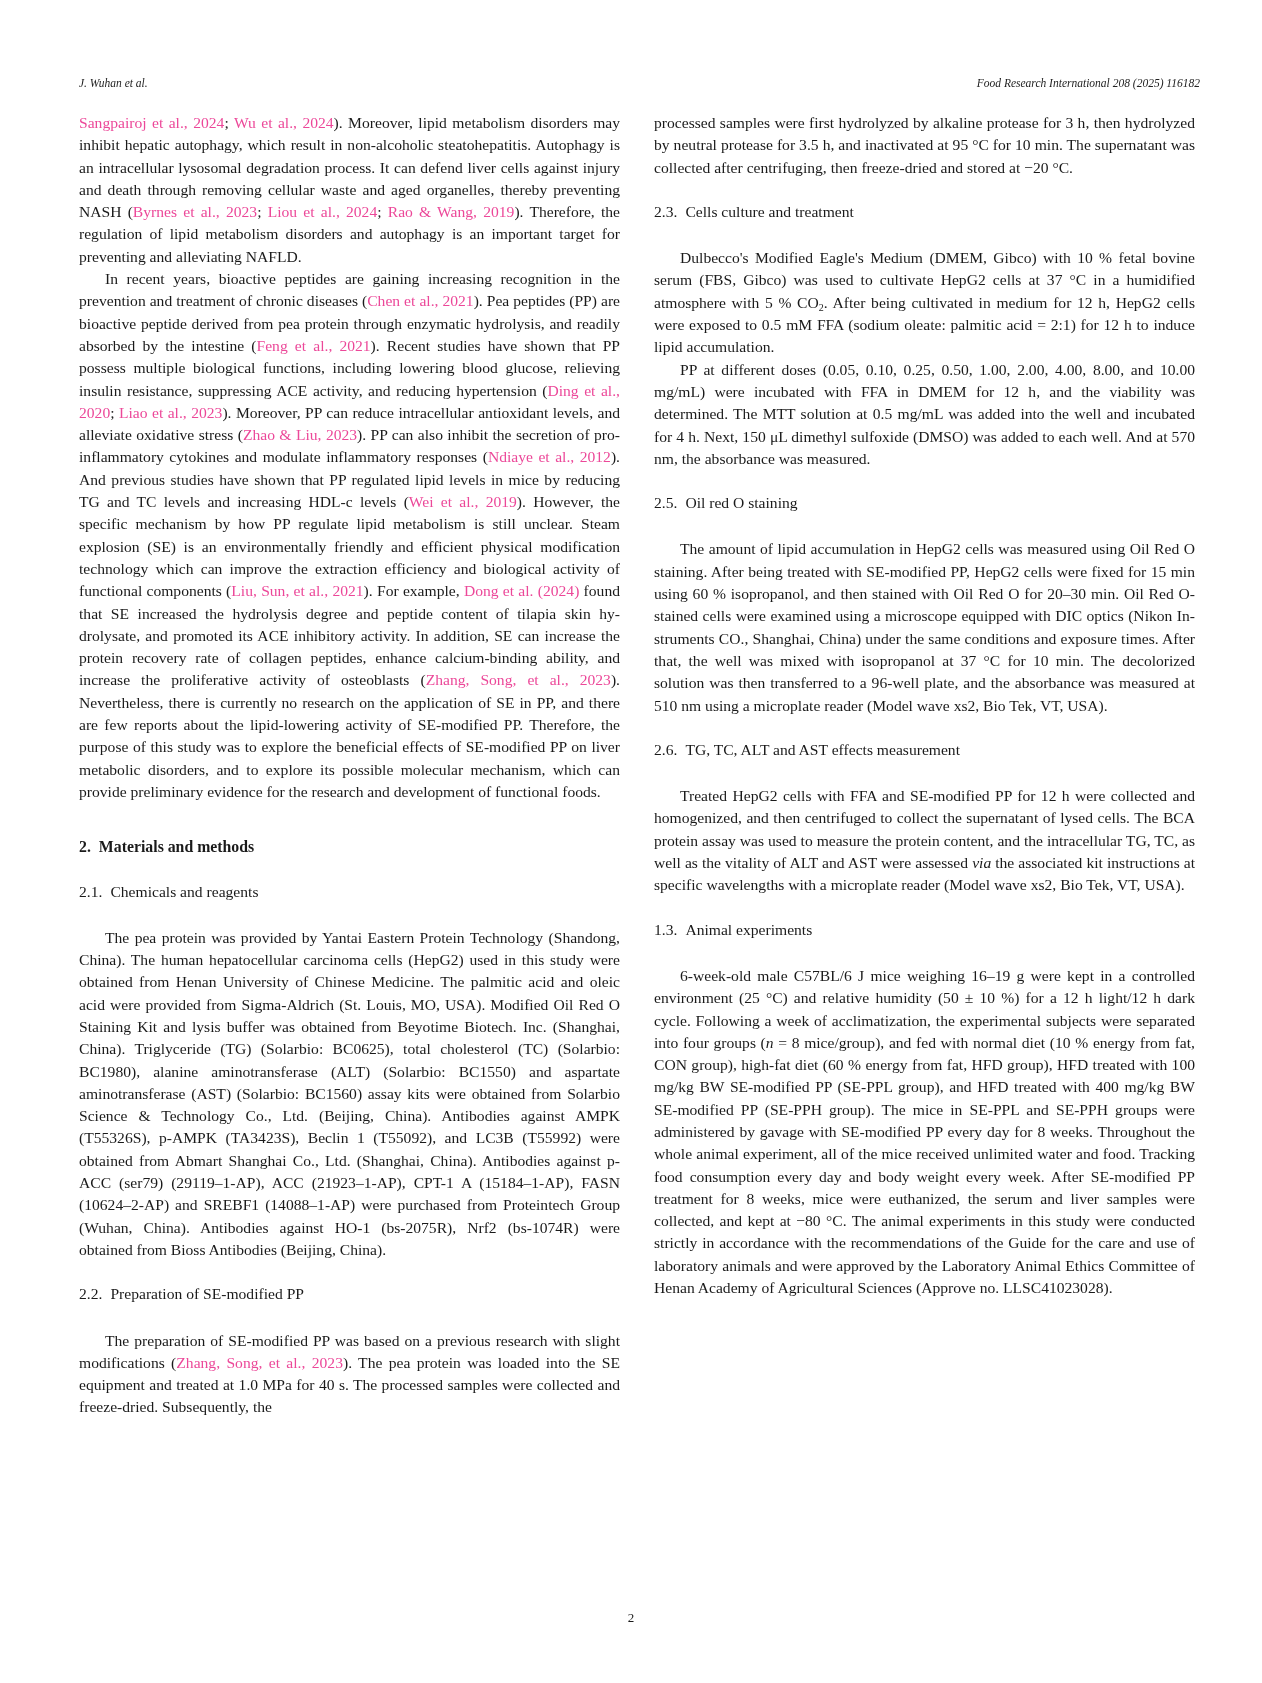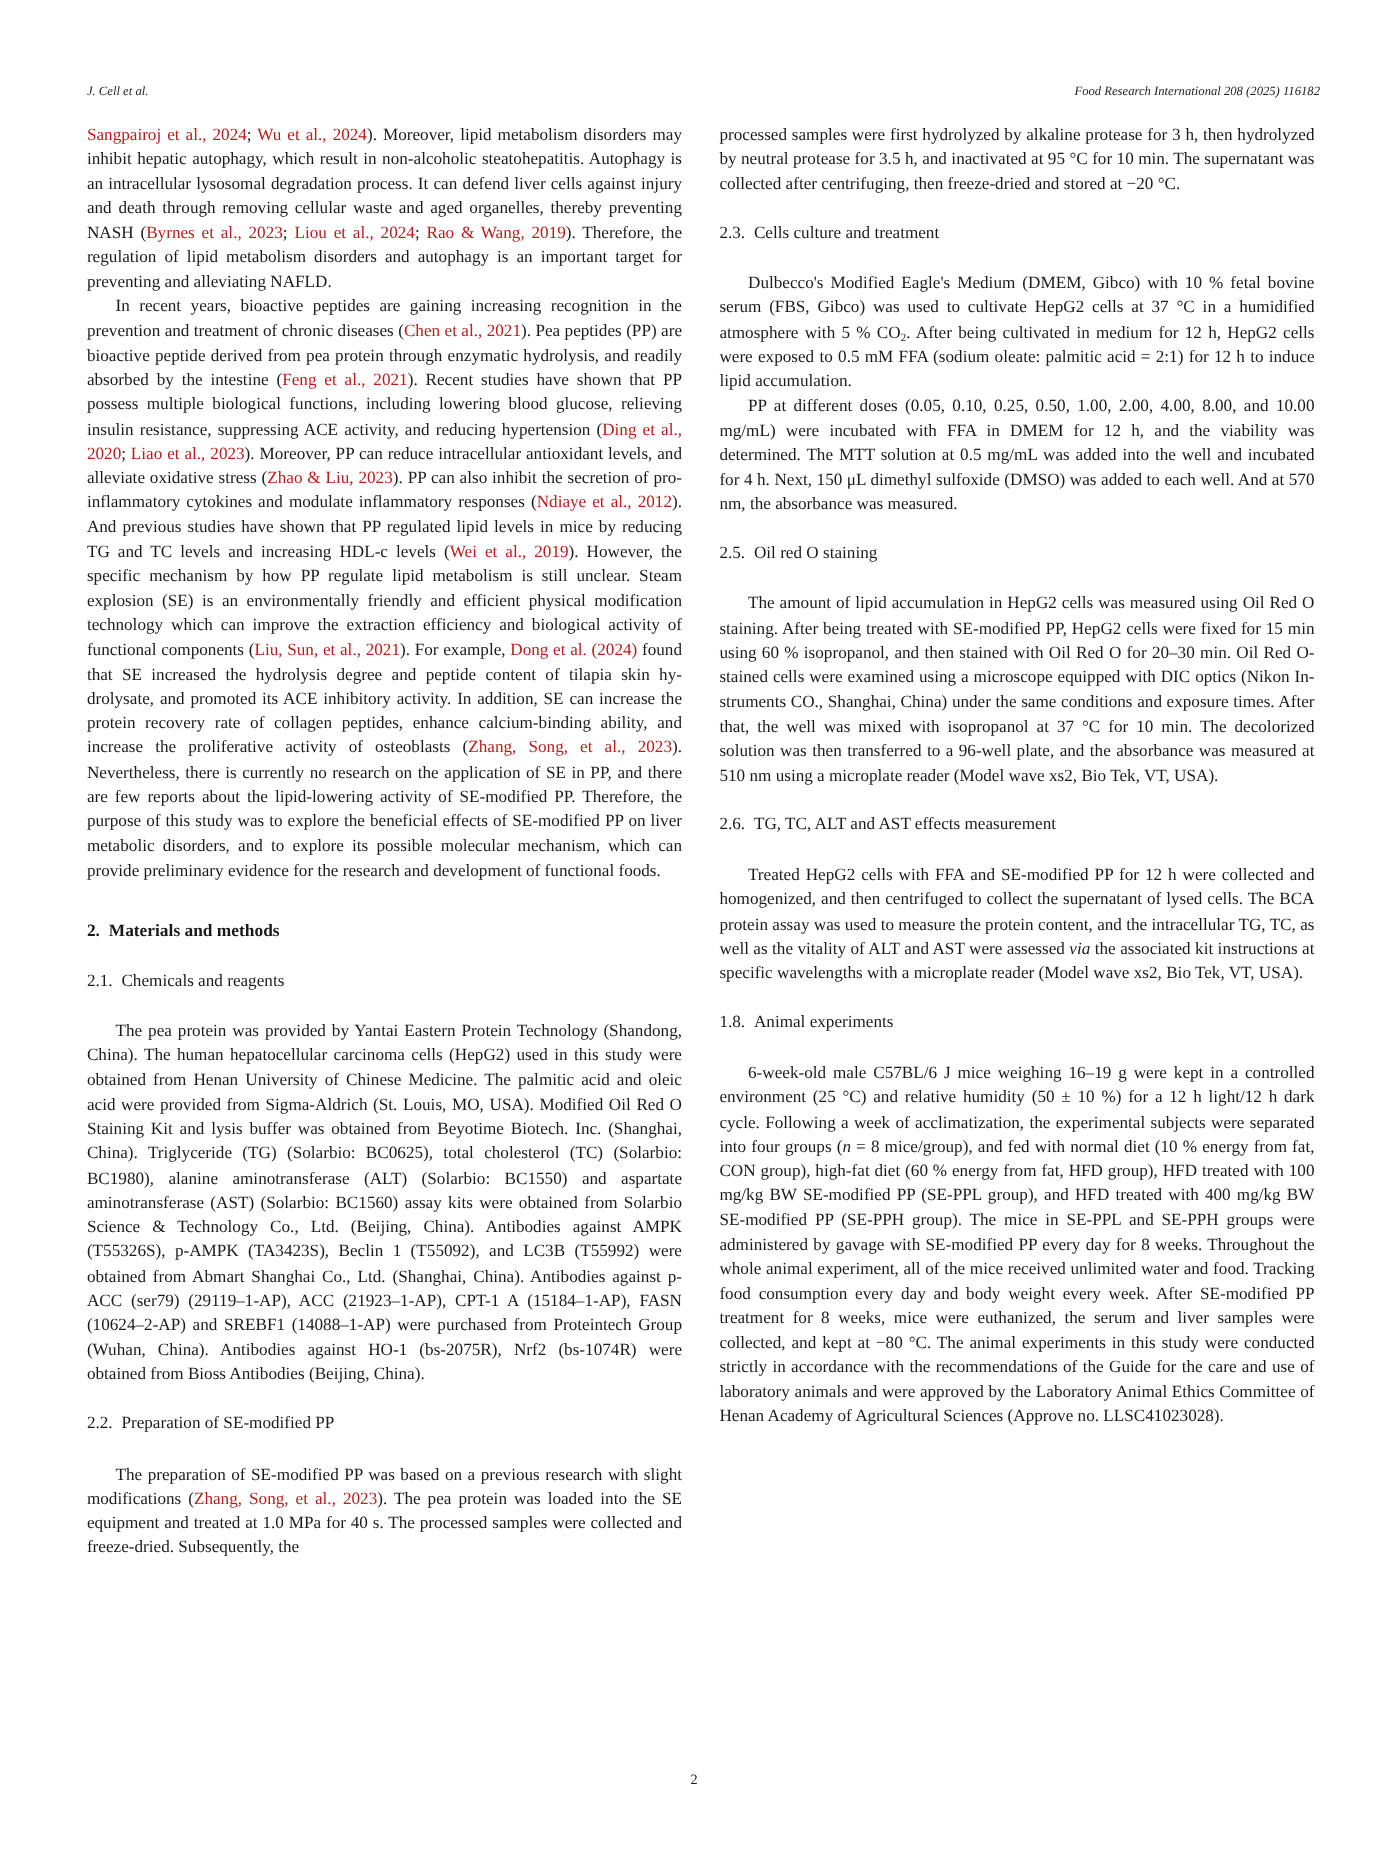--- a/index.html
+++ b/index.html
@@ -6,32 +6,32 @@
   body { width: 1262px; height: 1683px; position: relative; overflow: hidden; color: #1a1a1a;
          font-family: "Liberation Serif", "DejaVu Serif", serif; }
   .running-head { position: absolute; top: 77px; font-size: 11.5px; font-style: italic; color: #222; }
   .rh-left { left: 79px; }
   .rh-right { right: 62px; font-style: italic; }
   .col { position: absolute; top: 112px; width: 541px; font-size: 15.6px; line-height: 22.3px; text-align: justify; hyphens: manual; }
   .col-left { left: 79px; }
   .col-right { left: 654px; }
   p { margin: 0; }
   p.indent { text-indent: 26px; }
-  a.cite { color: #b91c1c; text-decoration: none; }
+  a.cite { color: #ec4899; text-decoration: none; }
   .sec-head { font-weight: bold; font-size: 15.8px; margin: 33px 0 0 0; }
   .sec-head .num { margin-right: 8px; }
   .sub-head { margin: 22px 0 24px 0; }
   .sub-head .num { margin-right: 8px; }
   .page-number { position: absolute; top: 1610px; left: 0; width: 1262px; text-align: center; font-size: 13px; }
   sub { font-size: 10px; line-height: 0; vertical-align: -3px; }
 </style>
 </head>
 <body>
 
-<div class="running-head rh-left">J. Cell et al.</div>
+<div class="running-head rh-left">J. Wuhan et al.</div>
 <div class="running-head rh-right">Food Research International 208 (2025) 116182</div>
 
 <div class="col col-left">
   <p><a class="cite">Sangpairoj et al., 2024</a><span>; </span><a class="cite">Wu et al., 2024</a><span>). Moreover, lipid metabolism disorders may inhibit hepatic autophagy, which result in non-alcoholic steatohepatitis. Autophagy is an intracellular lysosomal degradation process. It can defend liver cells against injury and death through removing cellular waste and aged organelles, thereby preventing NASH (</span><a class="cite">Byrnes et al., 2023</a><span>; </span><a class="cite">Liou et al., 2024</a><span>; </span><a class="cite">Rao &amp; Wang, 2019</a><span>). Therefore, the regulation of lipid metabolism disorders and autophagy is an important target for preventing and alleviating NAFLD.</span></p>
 
   <p class="indent"><span>In recent years, bioactive peptides are gaining increasing recognition in the prevention and treatment of chronic diseases (</span><a class="cite">Chen et al., 2021</a><span>). Pea peptides (PP) are bioactive peptide derived from pea protein through enzymatic hydrolysis, and readily absorbed by the intestine (</span><a class="cite">Feng et al., 2021</a><span>). Recent studies have shown that PP possess multiple biological functions, including lowering blood glucose, relieving insulin resistance, suppressing ACE activity, and reducing hypertension (</span><a class="cite">Ding et al., 2020</a><span>; </span><a class="cite">Liao et al., 2023</a><span>). Moreover, PP can reduce intracellular antioxidant levels, and alleviate oxidative stress (</span><a class="cite">Zhao &amp; Liu, 2023</a><span>). PP can also inhibit the secretion of pro-inflammatory cytokines and modulate inflammatory responses (</span><a class="cite">Ndiaye et al., 2012</a><span>). And previous studies have shown that PP regulated lipid levels in mice by reducing TG and TC levels and increasing HDL-c levels (</span><a class="cite">Wei et al., 2019</a><span>). However, the specific mechanism by how PP regulate lipid metabolism is still unclear. Steam explosion (SE) is an environmentally friendly and effi­cient physical modification technology which can improve the extrac­tion efficiency and biological activity of functional components (</span><a class="cite">Liu, Sun, et al., 2021</a><span>). For example, </span><a class="cite">Dong et al. (2024)</a><span> found that SE increased the hydrolysis degree and peptide content of tilapia skin hy­drolysate, and promoted its ACE inhibitory activity. In addition, SE can increase the protein recovery rate of collagen peptides, enhance calcium-binding ability, and increase the proliferative activity of oste­oblasts (</span><a class="cite">Zhang, Song, et al., 2023</a><span>). Nevertheless, there is currently no research on the application of SE in PP, and there are few reports about the lipid-lowering activity of SE-modified PP. Therefore, the purpose of this study was to explore the beneficial effects of SE-modified PP on liver metabolic disorders, and to explore its possible molecular mechanism, which can provide preliminary evidence for the research and develop­ment of functional foods.</span></p>
 
   <div class="sec-head"><span class="num">2.</span><span>Materials and methods</span></div>
 
   <div class="sub-head"><span class="num">2.1.</span><span>Chemicals and reagents</span></div>
@@ -48,17 +48,17 @@
   <p class="indent"><span>Dulbecco's Modified Eagle's Medium (DMEM, Gibco) with 10 % fetal bovine serum (FBS, Gibco) was used to cultivate HepG2 cells at 37 °C in a humidified atmosphere with 5 % CO</span><sub>2</sub><span>. After being cultivated in me­dium for 12 h, HepG2 cells were exposed to 0.5 mM FFA (sodium oleate: palmitic acid = 2:1) for 12 h to induce lipid accumulation.</span></p>
 
   <p class="indent">PP at different doses (0.05, 0.10, 0.25, 0.50, 1.00, 2.00, 4.00, 8.00, and 10.00 mg/mL) were incubated with FFA in DMEM for 12 h, and the viability was determined. The MTT solution at 0.5 mg/mL was added into the well and incubated for 4 h. Next, 150 μL dimethyl sulfoxide (DMSO) was added to each well. And at 570 nm, the absorbance was measured.</p>
 
   <div class="sub-head"><span class="num">2.5.</span><span>Oil red O staining</span></div>
   <p class="indent">The amount of lipid accumulation in HepG2 cells was measured using Oil Red O staining. After being treated with SE-modified PP, HepG2 cells were fixed for 15 min using 60 % isopropanol, and then stained with Oil Red O for 20–30 min. Oil Red O-stained cells were examined using a microscope equipped with DIC optics (Nikon In­struments CO., Shanghai, China) under the same conditions and expo­sure times. After that, the well was mixed with isopropanol at 37 °C for 10 min. The decolorized solution was then transferred to a 96-well plate, and the absorbance was measured at 510 nm using a microplate reader (Model wave xs2, Bio Tek, VT, USA).</p>
 
   <div class="sub-head"><span class="num">2.6.</span><span>TG, TC, ALT and AST effects measurement</span></div>
   <p class="indent"><span>Treated HepG2 cells with FFA and SE-modified PP for 12 h were collected and homogenized, and then centrifuged to collect the super­natant of lysed cells. The BCA protein assay was used to measure the protein content, and the intracellular TG, TC, as well as the vitality of ALT and AST were assessed </span><em>via</em><span> the associated kit instructions at specific wavelengths with a microplate reader (Model wave xs2, Bio Tek, VT, USA).</span></p>
 
-  <div class="sub-head"><span class="num">1.8.</span><span>Animal experiments</span></div>
+  <div class="sub-head"><span class="num">1.3.</span><span>Animal experiments</span></div>
   <p class="indent"><span>6-week-old male C57BL/6 J mice weighing 16–19 g were kept in a controlled environment (25 °C) and relative humidity (50 ± 10 %) for a 12 h light/12 h dark cycle. Following a week of acclimatization, the experimental subjects were separated into four groups (</span><em>n</em><span> = 8 mice/group), and fed with normal diet (10 % energy from fat, CON group), high-fat diet (60 % energy from fat, HFD group), HFD treated with 100 mg/kg BW SE-modified PP (SE-PPL group), and HFD treated with 400 mg/kg BW SE-modified PP (SE-PPH group). The mice in SE-PPL and SE-PPH groups were administered by gavage with SE-modified PP every day for 8 weeks. Throughout the whole animal experiment, all of the mice received unlimited water and food. Tracking food consumption every day and body weight every week. After SE-modified PP treatment for 8 weeks, mice were euthanized, the serum and liver samples were collected, and kept at −80 °C. The animal experiments in this study were conducted strictly in accordance with the recommendations of the Guide for the care and use of laboratory animals and were approved by the Laboratory Animal Ethics Committee of Henan Academy of Agricultural Sciences (Approve no. LLSC41023028).</span></p>
 </div>
 
 <div class="page-number">2</div>
 
 </body></html>

